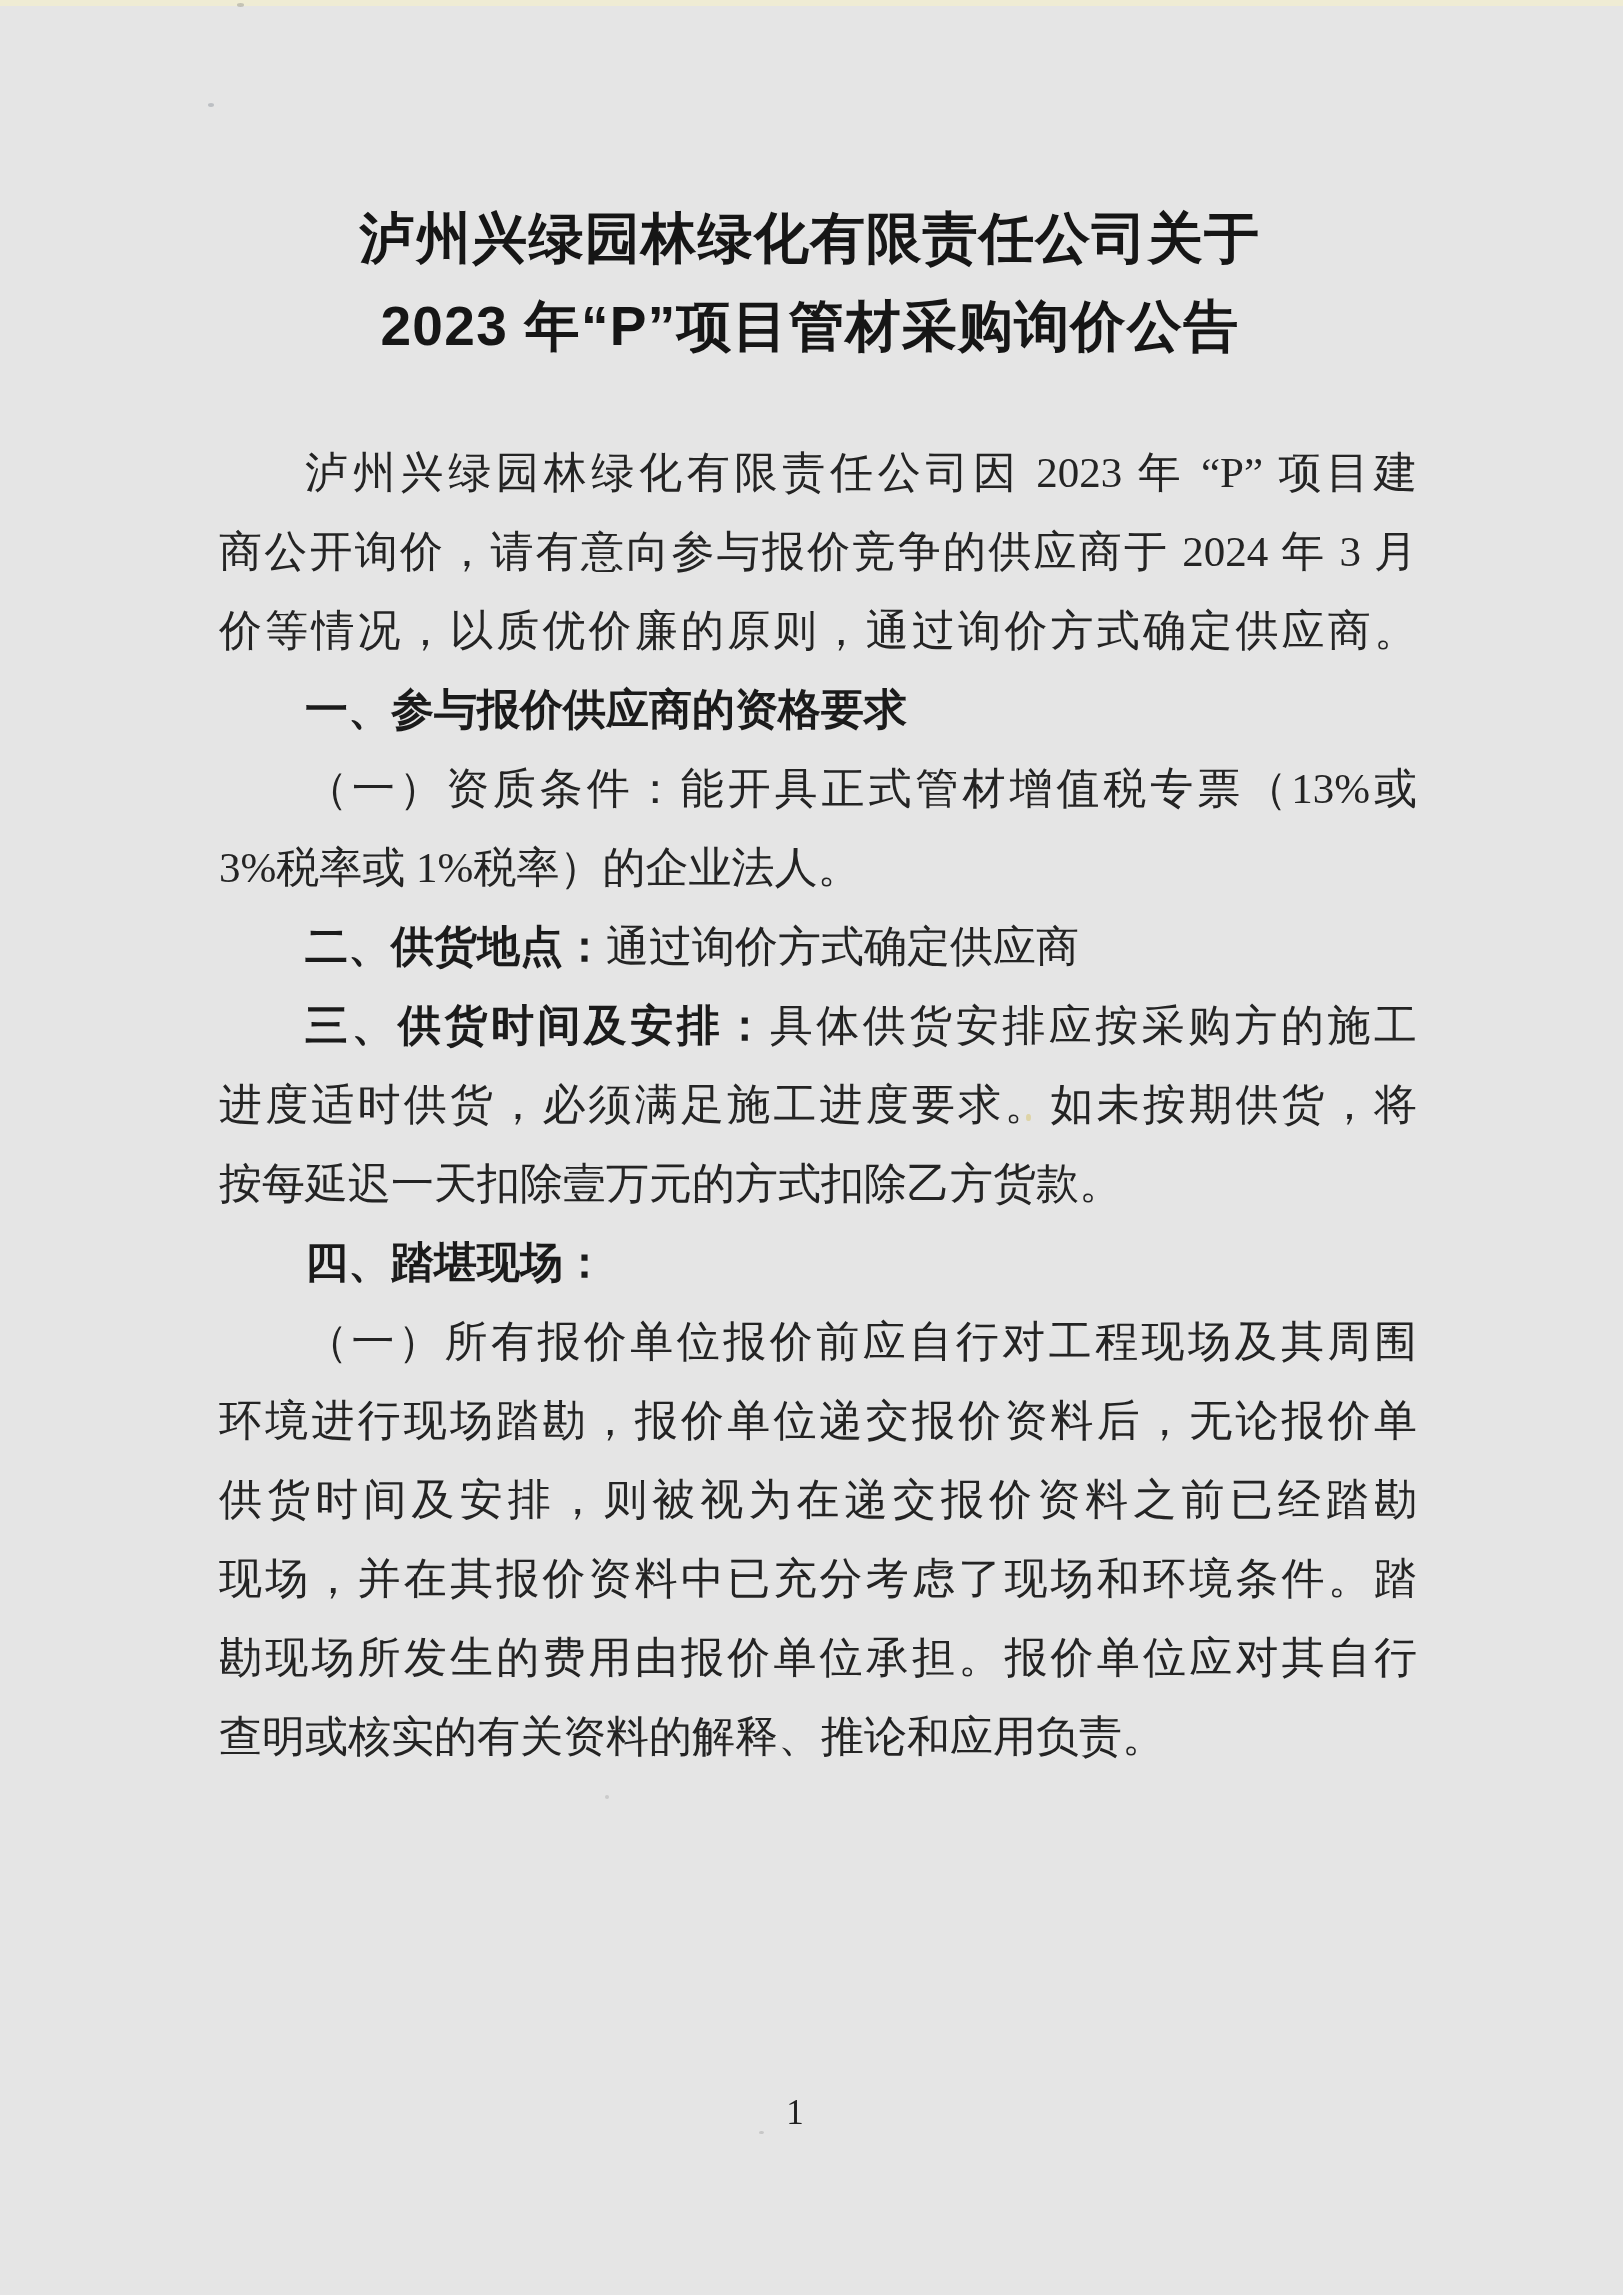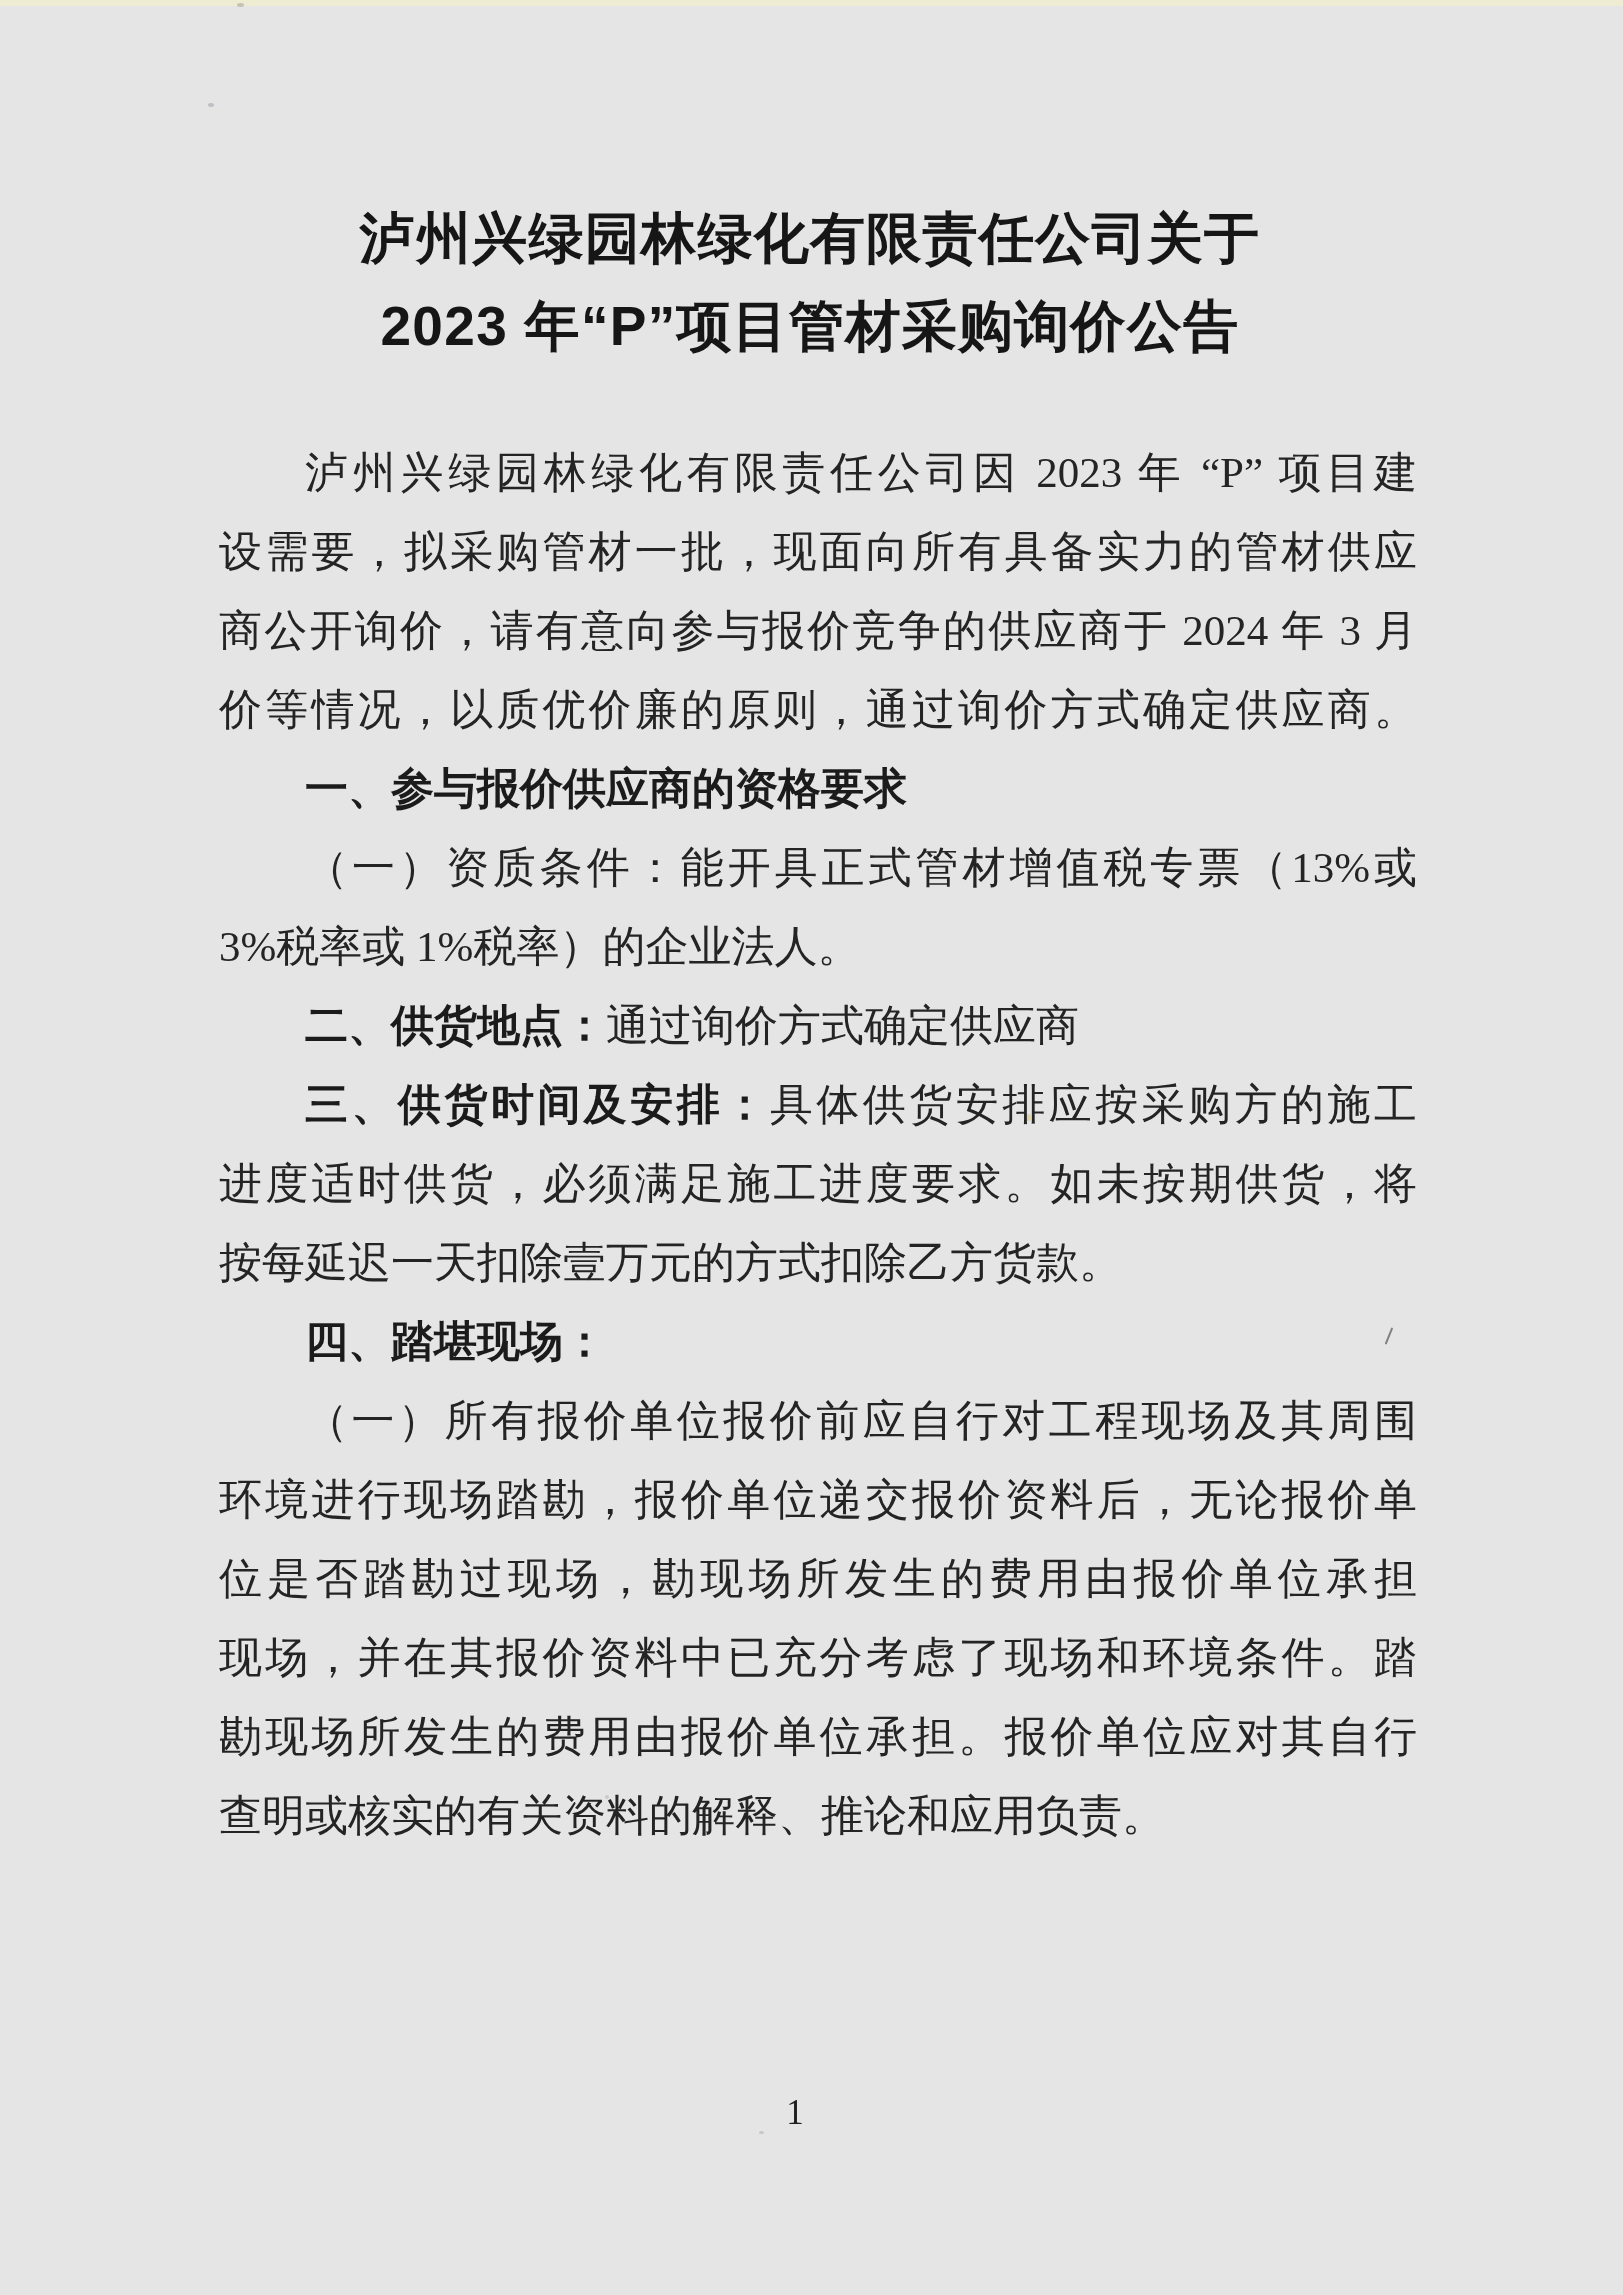--- a/index.html
+++ b/index.html
@@ -99,34 +99,33 @@
   <div class="speck speck-e"></div>
   <div class="slash-mark"></div>
 
   <div class="title-block">
     <div class="title-line">泸州兴绿园林绿化有限责任公司关于</div>
     <div class="title-line">2023 年“P”项目管材采购询价公告</div>
   </div>
 
   <div class="body-block">
     <div class="line indent justify"><span class="hd"></span><span class="tx">泸州兴绿园林绿化有限责任公司因 2023 年 “P” 项目建</span></div>
-    <div class="line justify"><span class="hd"></span><span class="tx">设需要，拟采购管材一批，现面向所有具备实力的管材供应</span></div>
     <div class="line justify"><span class="hd"></span><span class="tx">商公开询价，请有意向参与报价竞争的供应商于 2024 年 3 月</span></div>
     <div class="line justify"><span class="hd"></span><span class="tx">价等情况，以质优价廉的原则，通过询价方式确定供应商。</span></div>
     <div class="line indent"><span class="hd">一、参与报价供应商的资格要求</span><span class="tx"></span></div>
     <div class="line indent justify"><span class="hd"></span><span class="tx">（一）资质条件：能开具正式管材增值税专票（13%或</span></div>
     <div class="line"><span class="hd"></span><span class="tx">3%税率或 1%税率）的企业法人。</span></div>
     <div class="line indent"><span class="hd">二、供货地点：</span><span class="tx">通过询价方式确定供应商</span></div>
     <div class="line indent justify"><span class="hd">三、供货时间及安排：</span><span class="tx">具体供货安排应按采购方的施工</span></div>
     <div class="line justify"><span class="hd"></span><span class="tx">进度适时供货，必须满足施工进度要求。如未按期供货，将</span></div>
     <div class="line"><span class="hd"></span><span class="tx">按每延迟一天扣除壹万元的方式扣除乙方货款。</span></div>
     <div class="line indent"><span class="hd">四、踏堪现场：</span><span class="tx"></span></div>
     <div class="line indent justify"><span class="hd"></span><span class="tx">（一）所有报价单位报价前应自行对工程现场及其周围</span></div>
     <div class="line justify"><span class="hd"></span><span class="tx">环境进行现场踏勘，报价单位递交报价资料后，无论报价单</span></div>
-    <div class="line justify"><span class="hd"></span><span class="tx">位是否踏勘过现场，勘现场所发生的费用由报价单位承担</span></div>
+    <div class="line justify"><span class="hd"></span><span class="tx">供货时间及安排，则被视为在递交报价资料之前已经踏勘</span></div>
     <div class="line justify"><span class="hd"></span><span class="tx">现场，并在其报价资料中已充分考虑了现场和环境条件。踏</span></div>
     <div class="line justify"><span class="hd"></span><span class="tx">勘现场所发生的费用由报价单位承担。报价单位应对其自行</span></div>
     <div class="line"><span class="hd"></span><span class="tx">查明或核实的有关资料的解释、推论和应用负责。</span></div>
   </div>
 
   <div class="page-number">1</div>
 </div>
 
 
 </body></html>

